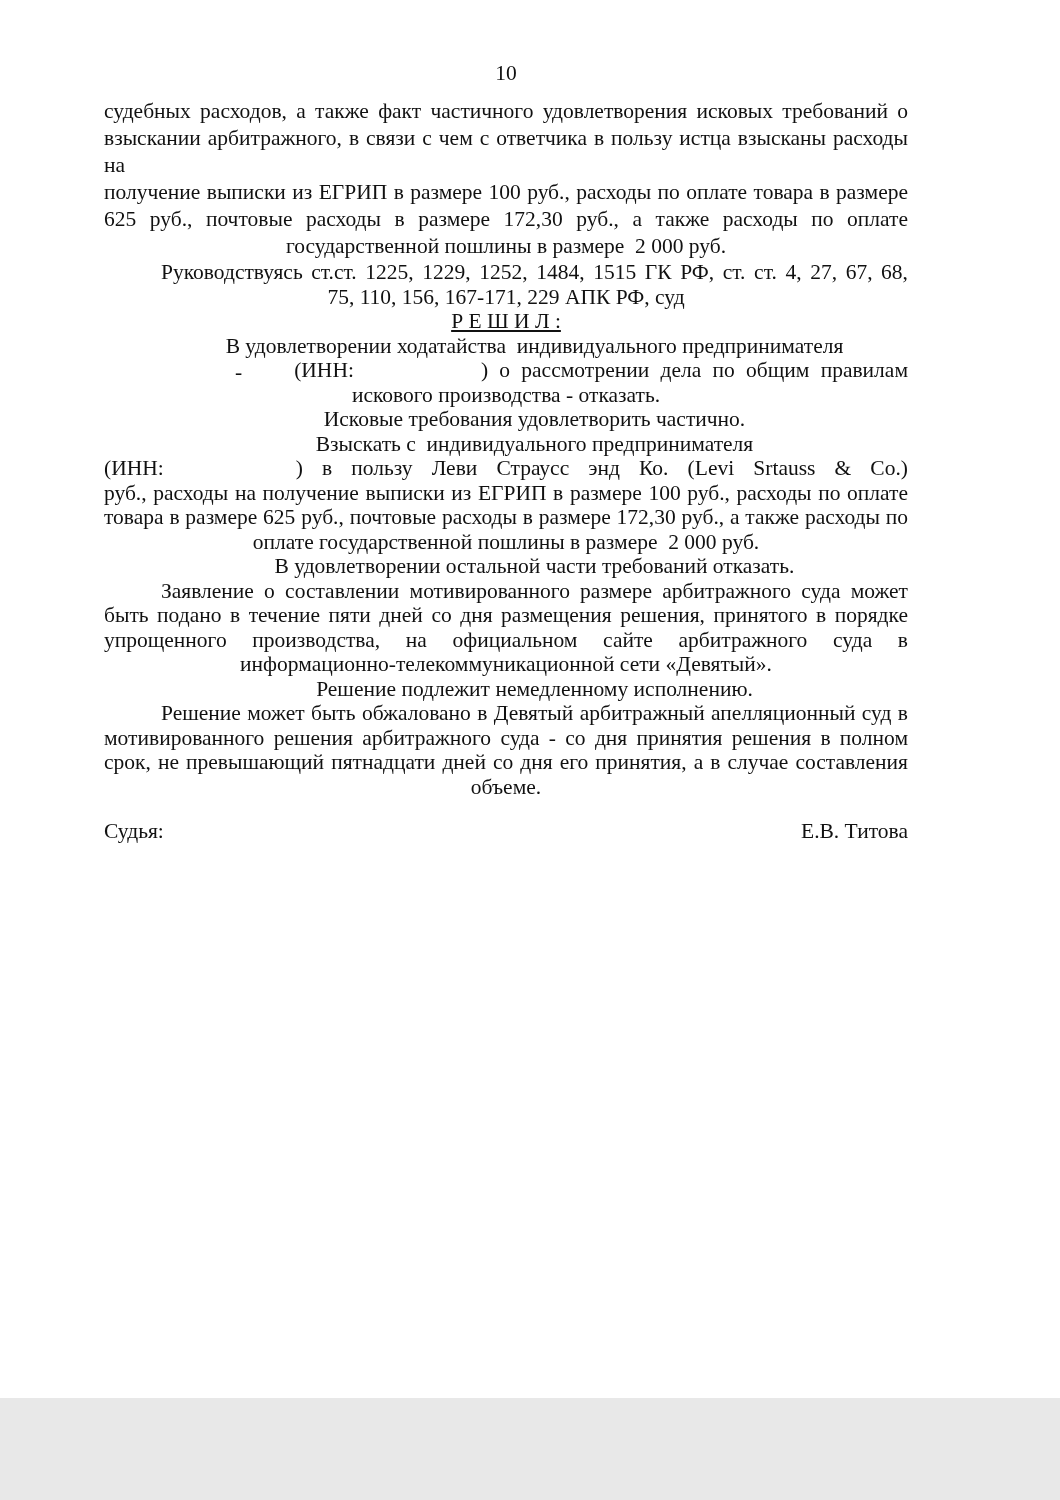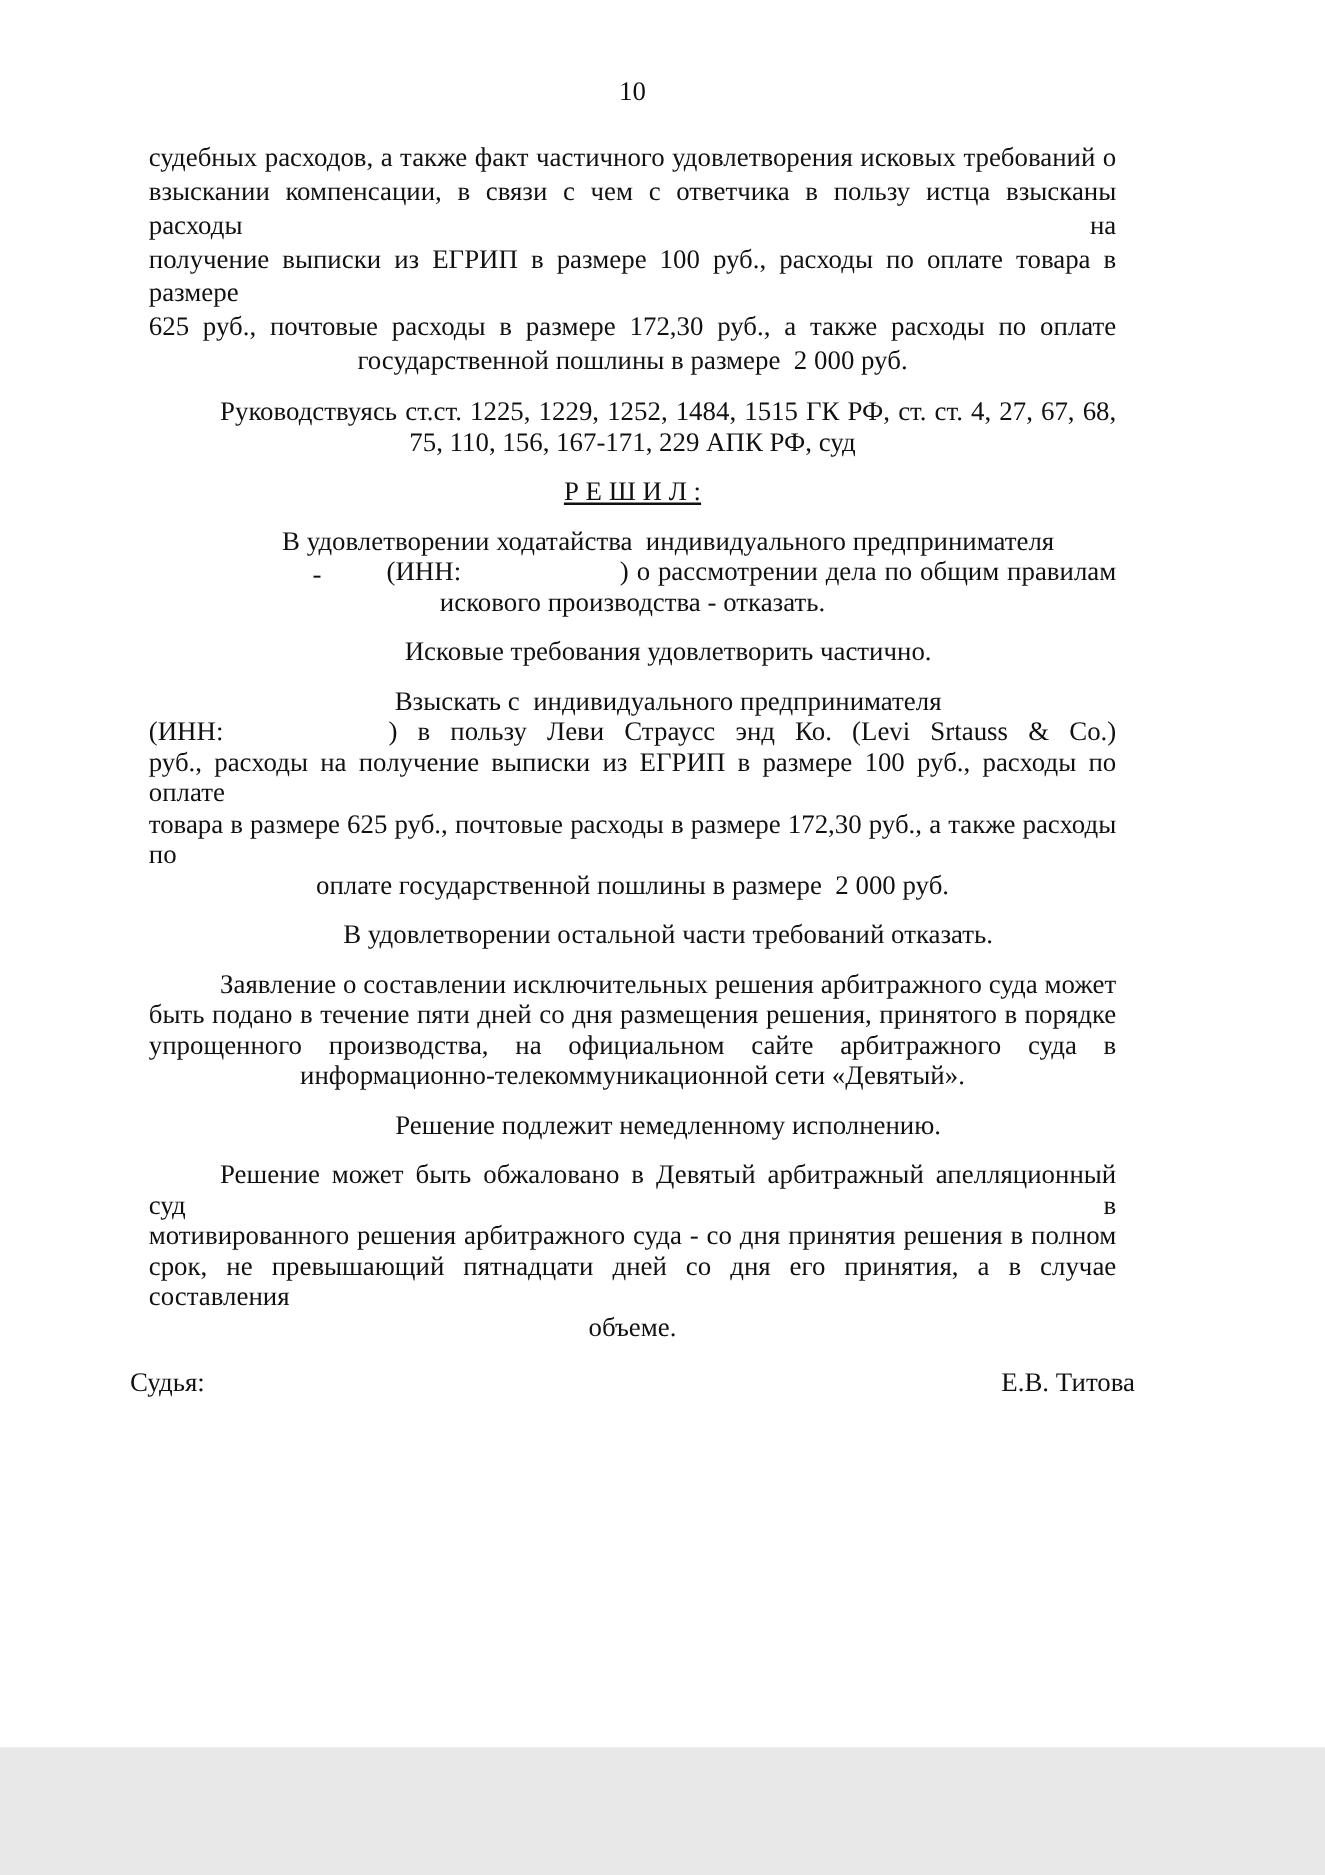--- a/index.html
+++ b/index.html
@@ -12,21 +12,21 @@
     overflow:hidden;
   }
   .pageno{
     position:absolute;top:61px;left:104px;width:804px;
     text-align:center;font-size:21.5px;line-height:25px;
   }
   .content{
     position:absolute;top:98px;left:104px;width:804px;
     font-size:21.5px;
   }
-  .para{margin:15px;padding:0;}
+  .para{margin:0;padding:0;}
   .b1 .line{line-height:27px;}
   .line{line-height:24.5px;}
   .jline{text-align:justify;text-align-last:justify;}
   .lline{white-space:pre;text-align:center;}
   .ind{text-indent:57px;}
   .center{text-align:center;text-decoration:underline;}
   .innline{display:flex;line-height:24.5px;}
   .gap{flex:0 0 auto;display:inline-block;}
   .g131{width:131px;}
   .g52{width:52px;}
@@ -44,21 +44,21 @@
 <body>
 
 <div class="page">
 
   <div class="pageno">10</div>
 
   <div class="content">
 
     <div class="para b1">
       <div class="line jline" style="line-height:27px">судебных расходов, а также факт частичного удовлетворения исковых требований о</div>
-      <div class="line jline" style="line-height:27px">взыскании компенсации, в связи с чем с ответчика в пользу истца взысканы расходы на</div>
+      <div class="line jline" style="line-height:27px">взыскании арбитражного, в связи с чем с ответчика в пользу истца взысканы расходы на</div>
       <div class="line jline" style="line-height:27px">получение выписки из ЕГРИП в размере 100 руб., расходы по оплате товара в размере</div>
       <div class="line jline" style="line-height:27px">625 руб., почтовые расходы в размере 172,30 руб., а также расходы по оплате</div>
       <div class="line lline" style="line-height:27px">государственной пошлины в размере  2 000 руб.</div>
     </div>
 
     <div class="para">
       <div class="line jline ind">Руководствуясь ст.ст. 1225, 1229, 1252, 1484, 1515 ГК РФ,  ст. ст. 4, 27, 67, 68,</div>
       <div class="line lline">75, 110, 156, 167-171, 229 АПК РФ, суд</div>
     </div>
 
@@ -87,21 +87,21 @@
         <span class="fill">) в пользу   Леви Страусс энд Ко. (Levi Srtauss &amp; Co.)</span>
       </div>
       <div class="line jline">руб., расходы на получение выписки из ЕГРИП в размере 100 руб., расходы по оплате</div>
       <div class="line jline">товара в размере 625 руб., почтовые расходы в размере 172,30 руб., а также расходы по</div>
       <div class="line lline">оплате государственной пошлины в размере  2 000 руб.</div>
     </div>
 
     <div class="line lline ind">В удовлетворении остальной части требований отказать.</div>
 
     <div class="para">
-      <div class="line jline ind">Заявление о составлении исключительных решения арбитражного суда может</div>
+      <div class="line jline ind">Заявление о составлении мотивированного размере арбитражного суда может</div>
       <div class="line jline">быть подано в течение пяти дней со дня размещения решения, принятого в порядке</div>
       <div class="line jline">упрощенного производства, на официальном сайте арбитражного суда в</div>
       <div class="line lline">информационно-телекоммуникационной сети «Девятый».</div>
     </div>
 
     <div class="line lline ind">Решение подлежит немедленному исполнению.</div>
 
     <div class="para">
       <div class="line jline ind">Решение может быть обжаловано в Девятый арбитражный апелляционный суд в</div>
       <div class="line jline">мотивированного решения арбитражного суда - со дня принятия решения в полном</div>

